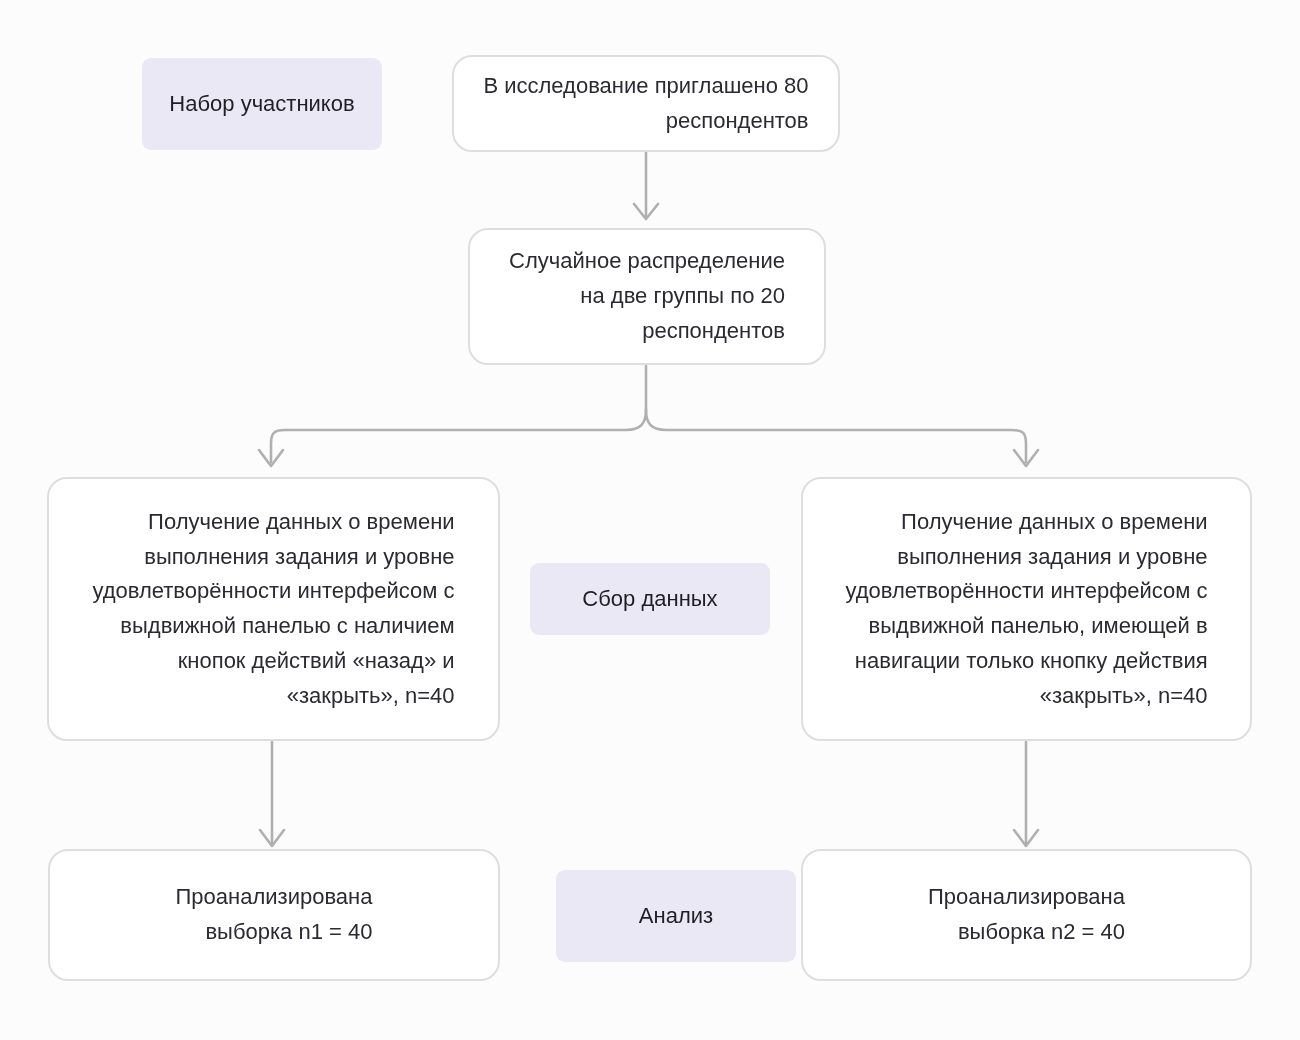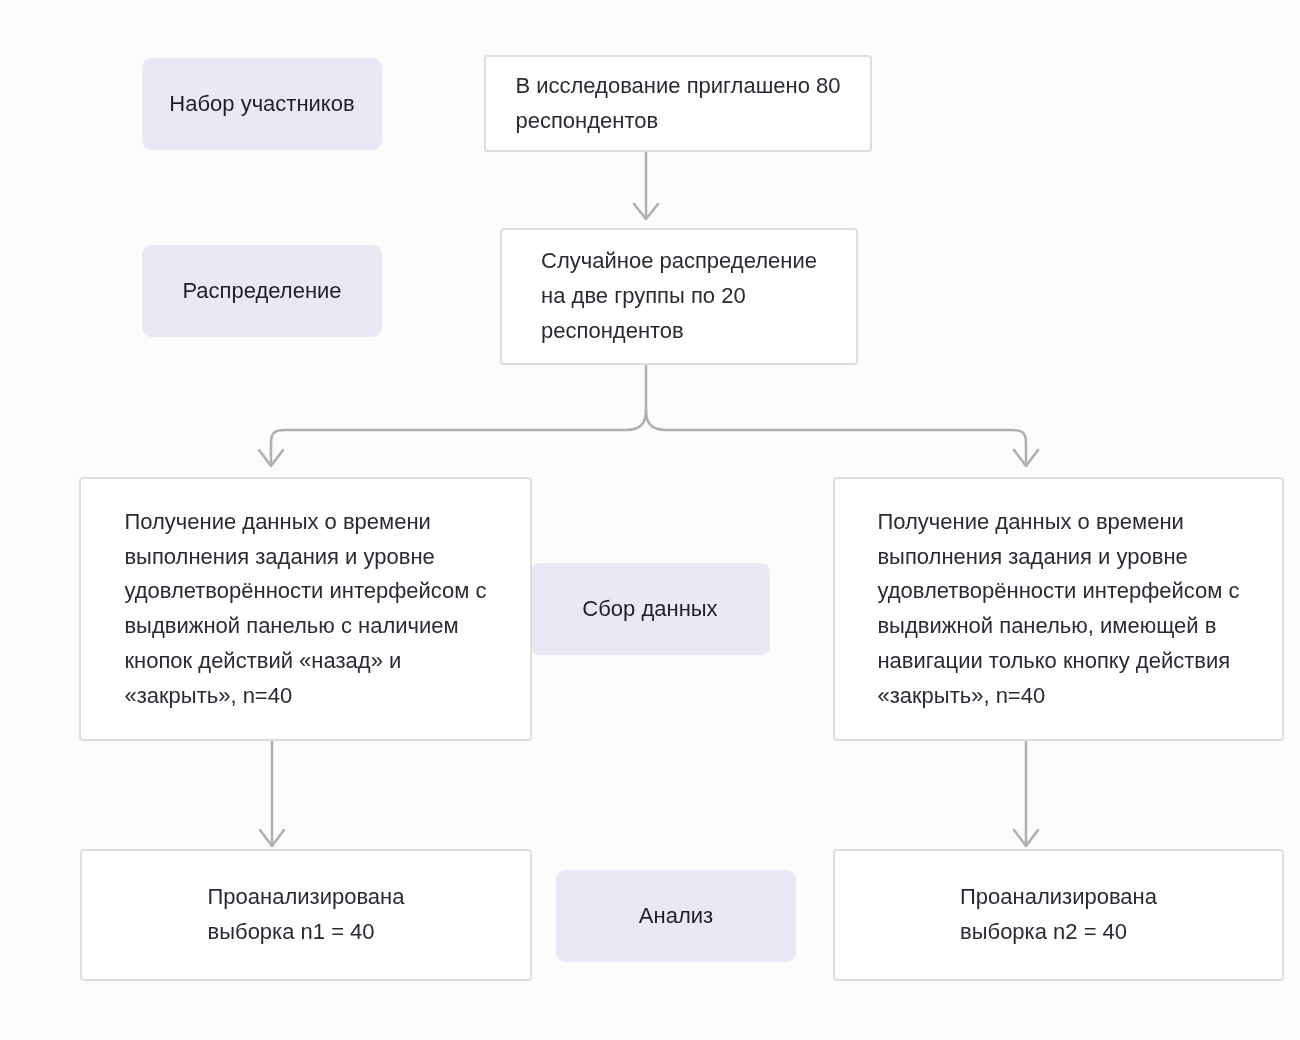--- a/index.html
+++ b/index.html
@@ -30,32 +30,31 @@
     line-height: 1.35;
     padding: 19px 10px;
     box-sizing: border-box;
   }
 
   
   .node {
     position: absolute;
     background: #ffffff;
     border: 2px solid #dedede;
-    border-radius: 4px;
+    border-radius: 20px;
     display: flex;
     align-items: center;
     justify-content: center;
-    text-align: left;
+    text-align: right;
     color: #2a2a33;
     font-size: 22px;
     line-height: 1.58;
     padding: 10px 16px;
     box-sizing: border-box;
     white-space: pre-line;
-    margin-left: 32px;
   }
 
   
   .connector-layer {
     position: absolute;
     left: 0;
     top: 0;
     width: 1300px;
     height: 1040px;
     pointer-events: none;
@@ -96,25 +95,22 @@
         <path d="M1014,830 L1026,846 L1038,830"></path>
       </g>
 
     </g>
   </svg>
 
   <div class="stage-label" style="left:142px; top:58px; width:240px; height:92px;">
     <span>Набор участников</span>
   </div>
 
-  <div class="stage-label" style="left:142px; top:245px; width:240px; height:92px;">
-    <span>Распределение</span>
-  </div>
 
-  <div class="stage-label" style="left:530px; top:563px; width:240px; height:92px;">
+  <div class="stage-label" style="left:530px; top:563px; width:240px; height:72px;">
     <span>Сбор данных</span>
   </div>
 
   <div class="stage-label" style="left:556px; top:870px; width:240px; height:92px;">
     <span>Анализ</span>
   </div>
 
   <div class="node" style="left:452px; top:55px; width:388px; height:97px;">
     <span>В исследование  приглашено 80
 респондентов</span>

